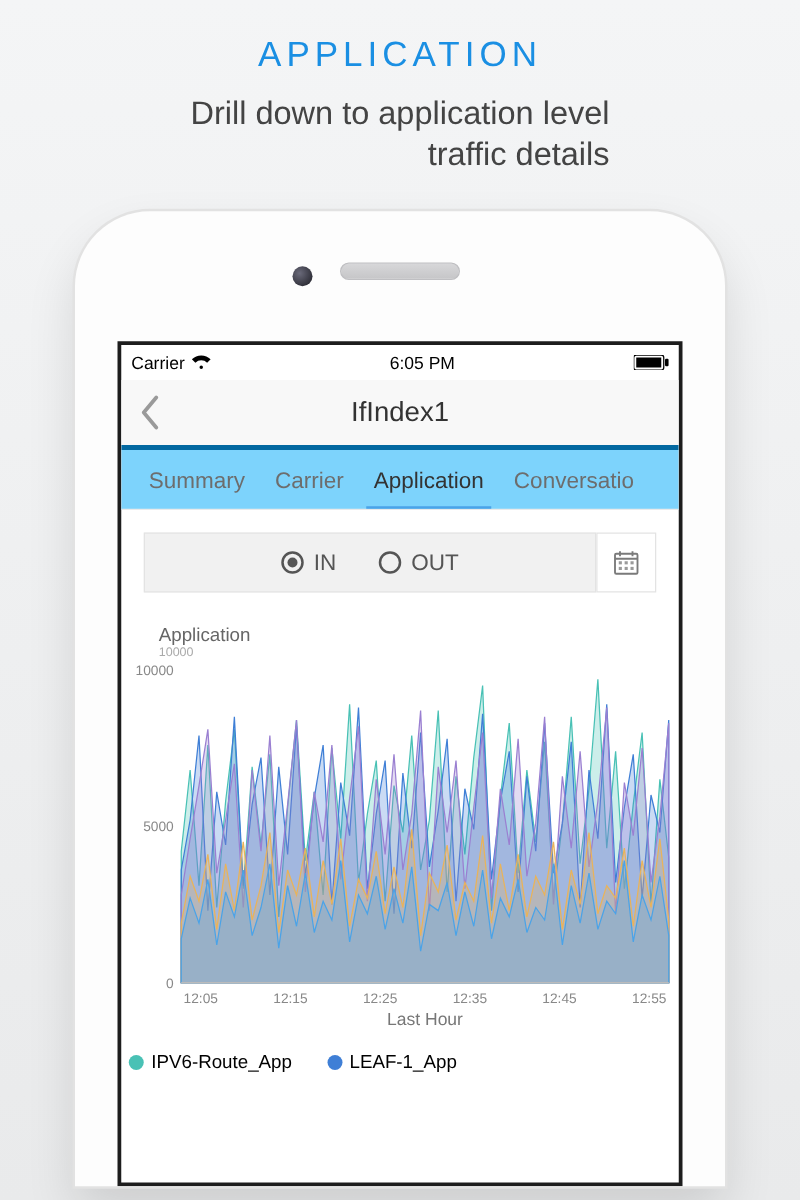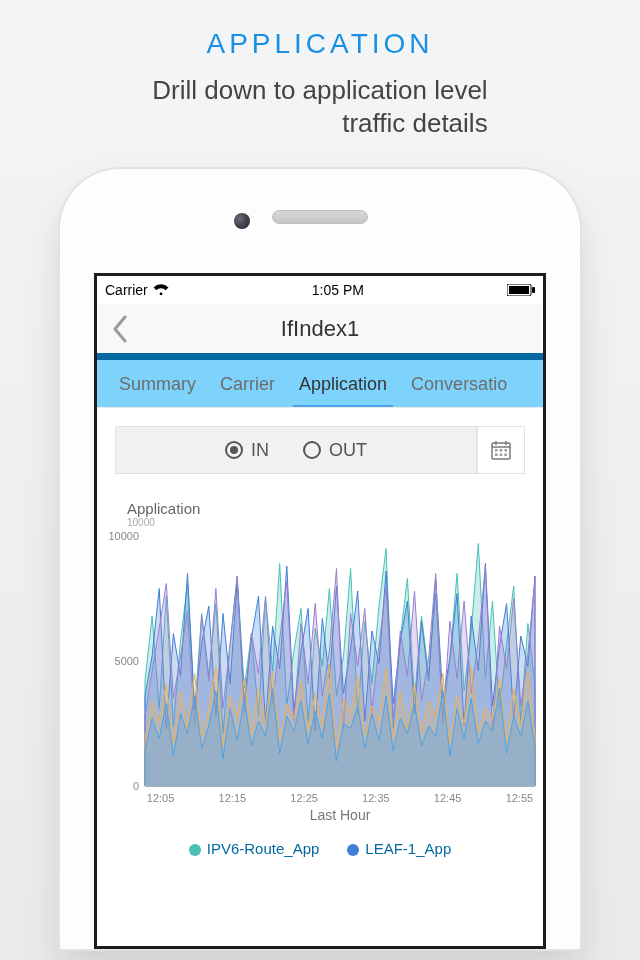--- a/index.html
+++ b/index.html
@@ -63,21 +63,21 @@
   .statusbar {
     height: 28px; font-size: 14px; color:#000000;
     display:flex; align-items:center; justify-content:space-between;
     padding: 0 8px;
   }
   .sb-left, .sb-right { display:flex; align-items:center; gap:5px; }
   .wifi svg, .batt svg { display:block; }
   
   .nav {
     height: 56px; display:flex; align-items:center; justify-content:center;
-    position: relative; border-bottom: 7px solid #0369a1;
+    position: relative; border-bottom: 4px solid #0369a1;
     background: #f8f8f8;
   }
   .back {
     position:absolute; left:6px; top:50%; transform:translateY(-50%);
     width:34px; height:34px; display:flex; align-items:center; justify-content:center;
     color:#888;
   }
   .nav-title { font-size: 22px; font-weight: 300; color:#333; }
   
   .tabs {
@@ -115,21 +115,21 @@
   .r-inner { width:8px; height:8px; border-radius:50%; background:#555; }
   .cal {
     width:48px; height:48px; border:1px solid #e3e3e3; background:#fff;
     display:flex; align-items:center; justify-content:center;
   }
   
   .chart-wrap { padding: 10px 6px 0 6px; }
   .chart-title { font-size:15px; color:#666; margin-left:24px; margin-top:10px; }
   .chart-sub { font-size:10px; color:#aaa; margin-left:24px; }
   .xlabel { font-size:14px; fill:#777; text-anchor:middle; }
-  .legend { display:flex; gap:28px; justify-content:center; margin-top:8px; font-size:15px; color:#0369a1;}
+  .legend { display:flex; gap:28px; justify-content:flex-start; margin-top:8px; font-size:15px; color:#000000;}
   .dot { width:12px; height:12px; border-radius:50%; display:inline-block; margin-right:6px; vertical-align:middle;}
 </style>
 </head>
 <body>
 
 <div class="promo-title">APPLICATION</div>
 <div class="promo-sub" id="promo-sub">Drill down to application level<br>traffic details</div>
 
 <div class="phone">
   <div class="phone-top">
@@ -140,21 +140,21 @@
 
     <div class="statusbar">
       <div class="sb-left">
         <span>Carrier</span>
         <span class="wifi">
           <svg width="16" height="12" viewBox="0 0 16 12">
               <path d="M8 11.2a1.4 1.4 0 1 0 0-2.8 1.4 1.4 0 0 0 0 2.8zM3.3 6.2a6.7 6.7 0 0 1 9.4 0l1.4-1.4a8.7 8.7 0 0 0-12.2 0l1.4 1.4zM.5 3.4 1.9 4.8a8.7 8.7 0 0 1 12.2 0l1.4-1.4a10.7 10.7 0 0 0-15 0z" fill="#000"></path>
             </svg>
         </span>
       </div>
-      <div>1:05 PM</div>
+      <div>6:05 PM</div>
       <div class="sb-right">
         <span class="batt">
           <svg width="28" height="12" viewBox="0 0 28 12">
               <rect x="0" y="0" width="24" height="12" rx="2" fill="none" stroke="#000"></rect>
               <rect x="2" y="2" width="20" height="8" fill="#000"></rect>
               <rect x="25" y="3" width="3" height="6" rx="1" fill="#000"></rect>
             </svg>
         </span>
       </div>
     </div>

